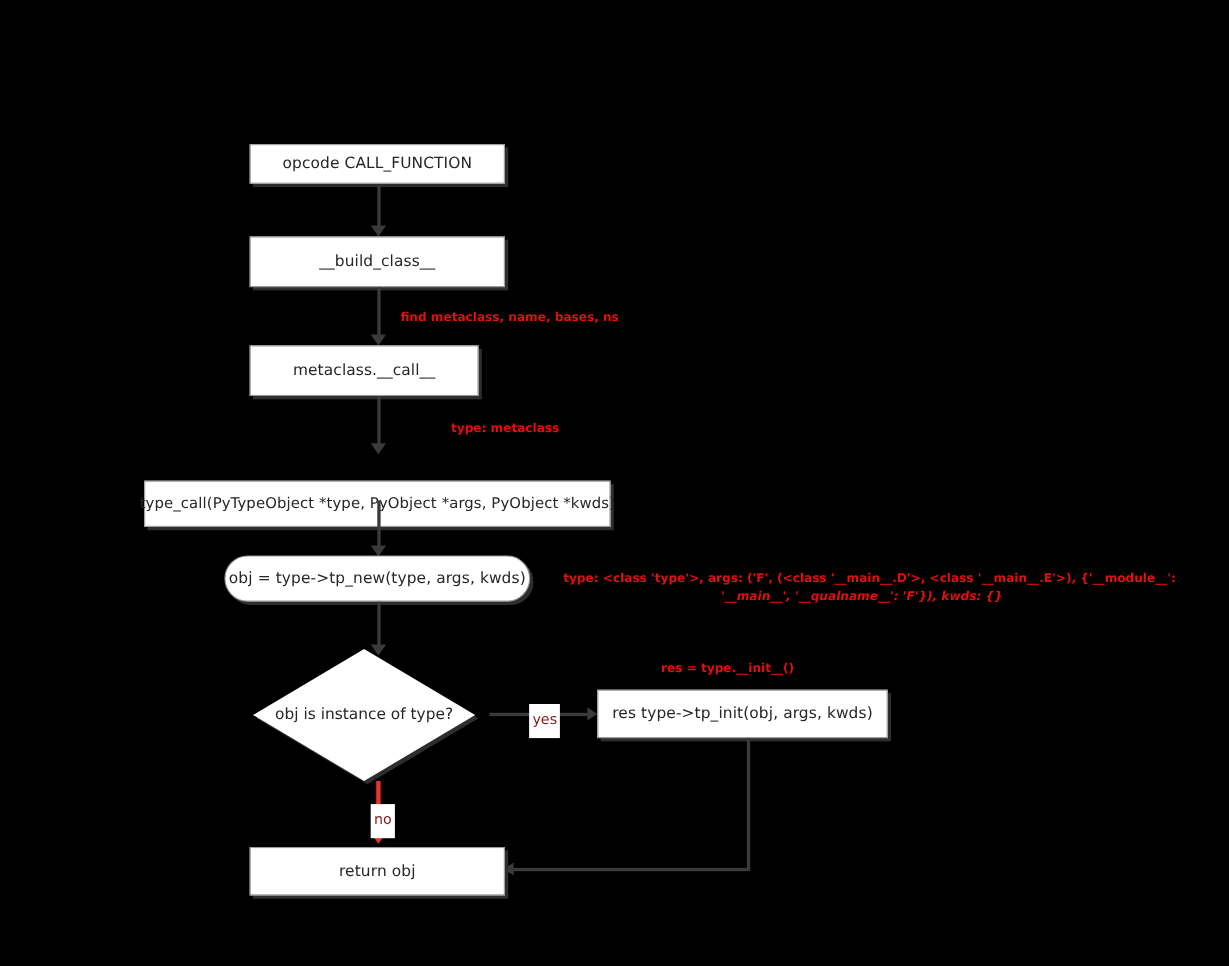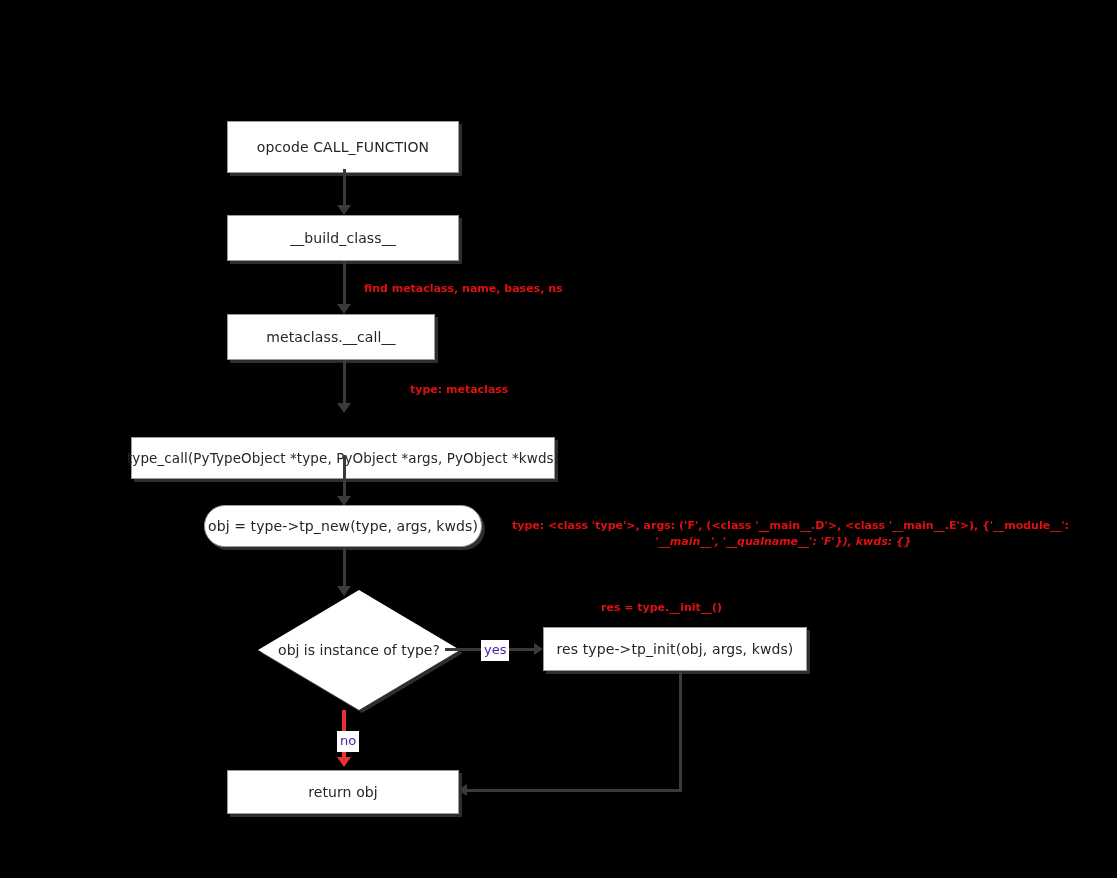--- a/index.html
+++ b/index.html
@@ -102,23 +102,23 @@
     height: 0;
     border-top: 6px solid transparent;
     border-bottom: 6px solid transparent;
     border-left: 9px solid #3a3a3a;
   }
 
   
   .edge-label {
     position: absolute;
     background: #ffffff;
-    color: #4c1d95;
+    color: #7f1d1d;
     font-size: 13px;
-    padding: 3px 3px;
+    padding: 8px 3px;
     white-space: nowrap;
     line-height: 1.15;
   }
 
   
   .annot {
     position: absolute;
     color: #e01010;
     font-size: 11px;
     font-weight: bold;
@@ -127,21 +127,21 @@
   }
   .annot.center {
     text-align: center;
   }
 </style>
 </head>
 <body>
 
 <div id="canvas">
 
-  <div class="node" style="left:227px; top:121px; width:232px; height:52px;">
+  <div class="node" style="left:227px; top:131px; width:232px; height:36px;">
     <span>opcode CALL_FUNCTION</span>
   </div>
 
   <div class="edge-v" style="left:343px; top:169px; height:37px;"></div>
   <div class="arrow-down" style="left:337px; top:205px;"></div>
 
   <div class="node" style="left:227px; top:215px; width:232px; height:46px;">
     <span>__build_class__</span>
   </div>
 
@@ -169,21 +169,21 @@
   <div class="node" style="left:204px; top:505px; width:278px; height:42px;border-radius:21px;">
     <span>obj = type-&gt;tp_new(type, args, kwds)</span>
   </div>
 
   <div class="annot center" style="left:512px; top:518px; width:543px;">type: &lt;class 'type'&gt;, args: ('F', (&lt;class '__main__.D'&gt;, &lt;class '__main__.E'&gt;), {'__module__':</div>
   <div class="annot center" style="left:512px; top:534px; width:543px;font-style:italic;">'__main__', '__qualname__': 'F'}), kwds: {}</div>
 
   <div class="edge-v" style="left:343px; top:547px; height:41px;"></div>
   <div class="arrow-down" style="left:337px; top:586px;"></div>
 
-  <div class="diamond-wrap" style="left:258px; top:590px; width:202px; height:120px;">
+  <div class="diamond-wrap" style="left:230px; top:590px; width:202px; height:120px;">
     <div class="diamond-shadow"></div>
     <div class="diamond-shape"></div>
     <div class="diamond-label">obj is instance of type?</div>
   </div>
 
   <div class="edge-h" style="left:445px; top:648px; width:92px;"></div>
   <div class="arrow-right" style="left:534px; top:643px;"></div>
   <div class="edge-label" style="left:481px; top:640px;">yes</div>
 
   <div class="node" style="left:543px; top:627px; width:264px; height:44px;">

